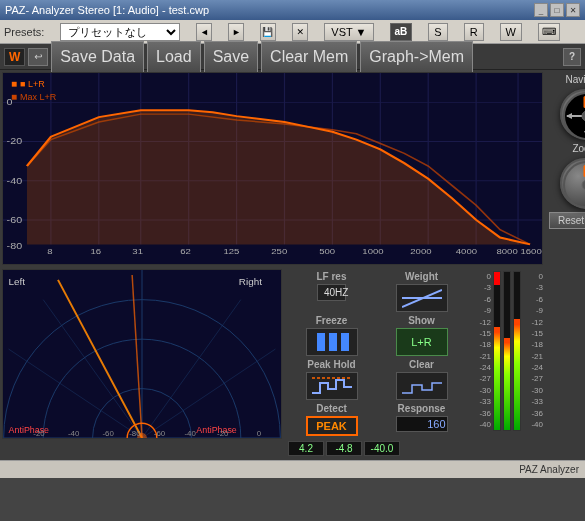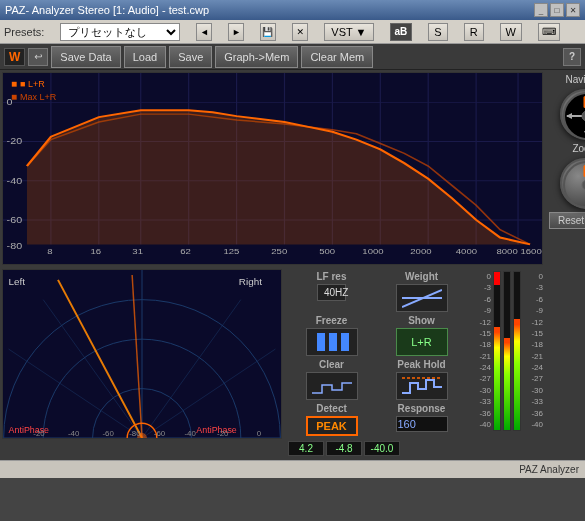--- a/index.html
+++ b/index.html
@@ -111,23 +111,23 @@
       width: 20px; height: 18px;
       font-size: 10px;
       cursor: pointer;
       display: flex; align-items: center; justify-content: center;
     }
     .toolbar-btn {
       background: linear-gradient(to bottom, #6a6a6a, #4a4a4a);
       border: 1px solid #888;
       color: #ddd;
       padding: 1px 8px;
-      font-size: 11px;
-      cursor: pointer;
-      height: 22px;
+      font-size: 16px;
+      cursor: pointer;
+      height: 32px;
     }
     .help-btn {
       margin-left: auto;
       background: #555;
       border: 1px solid #777;
       color: #ccc;
       width: 18px; height: 18px;
       font-size: 10px;
       font-weight: bold;
       cursor: pointer;
@@ -275,21 +275,21 @@
       display: flex;
       align-items: center;
       justify-content: center;
       font-size: 11px;
     }
     .response-input {
       background: #111;
       border: 1px solid #555;
       color: #88aaff;
       width: 52px;
-      text-align: left;
+      text-align: right;
       font-size: 11px;
       padding: 1px;
     }
 
     
     .vu-meters {
       display: flex;
       gap: 2px;
       padding: 4px 2px;
       align-items: stretch;
@@ -375,22 +375,22 @@
   <button class="srw-btn">W</button>
   <button class="kbd-btn">⌨</button>
 </div>
 
 <div class="toolbar">
   <span class="toolbar-logo">W</span>
   <button class="undo-btn">↩</button>
   <button class="toolbar-btn">Save Data</button>
   <button class="toolbar-btn">Load</button>
   <button class="toolbar-btn">Save</button>
+  <button class="toolbar-btn">Clear Mem</button>
   <button class="toolbar-btn">Graph-&gt;Mem</button>
-  <button class="toolbar-btn">Clear Mem</button>
   <button class="help-btn">?</button>
 </div>
 
 <div class="main-content" style="height: 390px;">
 
   <div class="left-panel">
 
     <div class="spectrum-area">
       <svg class="spectrum-canvas" viewBox="0 0 450 195" preserveAspectRatio="none">
 
@@ -518,34 +518,34 @@
         </div>
 
         <div class="ctrl-section">
           <span class="ctrl-label">Show</span>
           <button class="ctrl-btn-green">
             <span>L+R</span>
           </button>
         </div>
 
         <div class="ctrl-section">
-          <span class="ctrl-label">Clear</span>
-          <button class="ctrl-btn-icon">
-            <svg width="40" height="22" viewBox="0 0 40 22">
-              <polyline points="0,18 10,18 10,10 20,10 20,15 30,15 30,8 40,8" fill="none" stroke="#88aaff" stroke-width="1.5"></polyline>
-            </svg>
-          </button>
-        </div>
-
-        <div class="ctrl-section">
           <span class="ctrl-label">Peak Hold</span>
           <button class="ctrl-btn-icon">
             <svg width="40" height="22" viewBox="0 0 40 22">
               <polyline points="0,18 8,18 8,8 16,8 16,14 24,14 24,5 32,5 32,12 40,12" fill="none" stroke="#88aaff" stroke-width="2"></polyline>
               <line x1="0" y1="3" x2="40" y2="3" stroke="#ff6600" stroke-width="1.5" stroke-dasharray="3,2"></line>
+            </svg>
+          </button>
+        </div>
+
+        <div class="ctrl-section">
+          <span class="ctrl-label">Clear</span>
+          <button class="ctrl-btn-icon">
+            <svg width="40" height="22" viewBox="0 0 40 22">
+              <polyline points="0,18 10,18 10,10 20,10 20,15 30,15 30,8 40,8" fill="none" stroke="#88aaff" stroke-width="1.5"></polyline>
             </svg>
           </button>
         </div>
 
         <div class="ctrl-section">
           <span class="ctrl-label">Detect</span>
           <button class="ctrl-btn-orange">PEAK</button>
         </div>
 
         <div class="ctrl-section">

